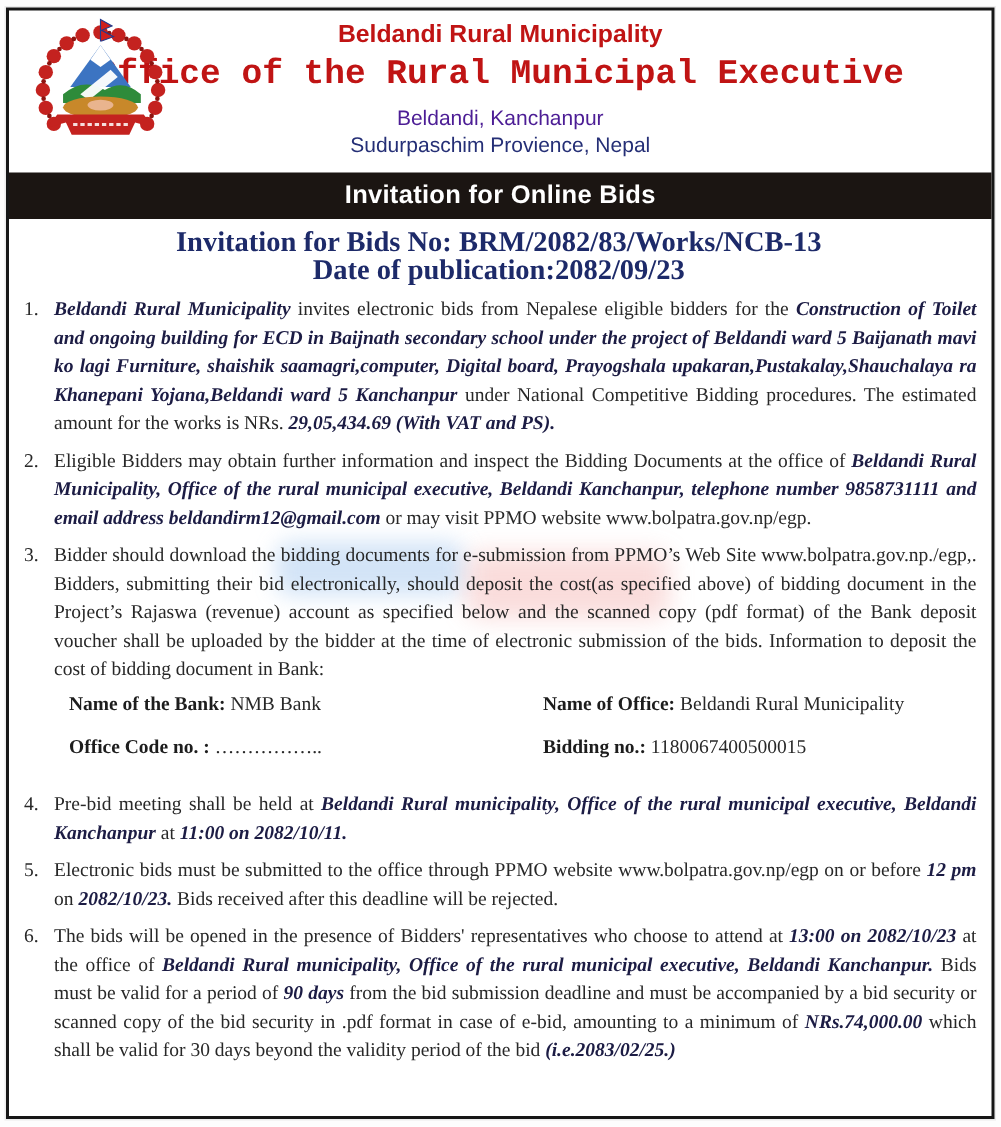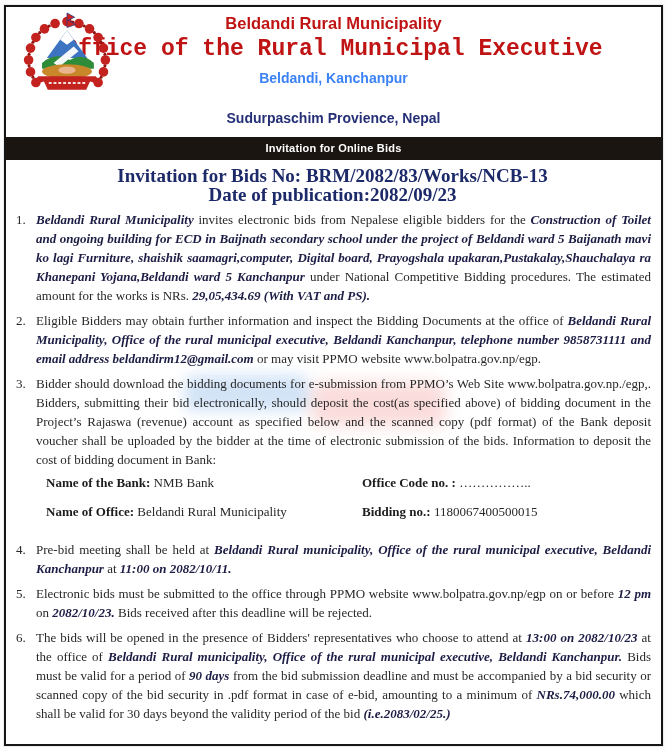--- a/index.html
+++ b/index.html
@@ -9,26 +9,26 @@
   }
   .page{
     position:absolute;left:4px;top:5px;right:4px;bottom:5px;
     border:2px solid #161616;background:#ffffff;box-shadow:0 0 0 1px #ececec;
   }
   
   .header{position:relative;text-align:center;padding:7px 10px 8px;}
   .emblem{position:absolute;left:13px;top:4px;width:96px;height:98px;}
   .org{font-family:"Liberation Sans","DejaVu Sans",sans-serif;font-weight:bold;font-size:16.5px;color:#c01414;}
   .office{font-family:Liberation Mono, monospace;font-weight:bold;font-size:23px;color:#c01414;margin-top:3px;}
-  .addr{font-family:"Liberation Sans","DejaVu Sans",sans-serif;font-weight:bold;font-size:14px;color:#3b82f6;margin-top:8px;}
-  .prov{font-family:"Liberation Sans","DejaVu Sans",sans-serif;font-weight:bold;font-size:14px;color:#252f76;margin-top:24px;padding-bottom:3px;}
+  .addr{font-family:"Liberation Sans","DejaVu Sans",sans-serif;font-weight:normal;font-size:14px;color:#4c1d95;margin-top:8px;}
+  .prov{font-family:"Liberation Sans","DejaVu Sans",sans-serif;font-weight:normal;font-size:14px;color:#252f76;margin-top:2px;padding-bottom:3px;}
   
   .banner{
     background:#1b1512;color:#ffffff;text-align:center;
-    font-family:"Liberation Sans","DejaVu Sans",sans-serif;font-weight:bold;font-size:11px;
+    font-family:"Liberation Sans","DejaVu Sans",sans-serif;font-weight:bold;font-size:17px;
     padding:5px 0 6px;letter-spacing:.2px;
   }
   
   .docbody{position:relative;padding:6px 10px 0 8px;font-size:13px;color:#282828;}
   .bidno,.pubdate{
     position:relative;z-index:1;text-align:center;font-weight:bold;
     color:#1d2a69;font-size:19px;line-height:19px;
   }
   .items{position:relative;z-index:1;margin-top:6px;}
   .item{display:flex;margin-bottom:6px;}
@@ -130,22 +130,22 @@
           <div class="item-text"><span class="r-bi">Beldandi Rural Municipality</span><span>  invites electronic bids from Nepalese eligible bidders for the  </span><span class="r-bi">Construction of Toilet and ongoing building for ECD in Baijnath secondary school under the project of Beldandi ward 5 Baijanath mavi ko lagi Furniture, shaishik saamagri,computer, Digital board, Prayogshala upakaran,Pustakalay,Shauchalaya ra Khanepani Yojana,Beldandi ward 5 Kanchanpur</span><span> under National Competitive Bidding procedures. The estimated amount for the works is NRs. </span><span class="r-bi">29,05,434.69 (With VAT and PS).</span></div>
         </div>
         <div class="item">
           <span class="item-num">2.</span>
           <div class="item-text"><span>Eligible Bidders may obtain further information and inspect the Bidding Documents at the office of </span><span class="r-bi">Beldandi Rural Municipality, Office of the rural municipal executive, Beldandi Kanchanpur, telephone number 9858731111 and email address beldandirm12@gmail.com</span><span> or may visit PPMO website </span><span class="r-u">www.bolpatra.gov.np</span><span>/egp.</span></div>
         </div>
         <div class="item">
           <span class="item-num">3.</span>
           <div class="item-text"><span> Bidder should download the bidding documents for e-submission from PPMO’s Web Site  </span><span class="r-u">www.bolpatra.gov.np./egp</span><span>,. Bidders, submitting their bid electronically, should deposit the cost(as specified above) of bidding document in the Project’s Rajaswa (revenue) account as specified below and the scanned copy (pdf format) of the Bank deposit voucher shall be uploaded by the bidder at the time of electronic submission of the bids. Information to deposit the cost of bidding document in Bank:</span><div class="bank">
               <div class="cell"><b>Name of the Bank: </b><span>NMB Bank</span></div>
+              <div class="cell"><b>Name of Office: </b><span>Beldandi Rural Municipality</span></div>
               <div class="cell"><b>Office Code no. : </b><span>……………..</span></div>
-              <div class="cell"><b>Name of Office: </b><span>Beldandi Rural Municipality</span></div>
               <div class="cell"><b>Bidding no.: </b><span>1180067400500015</span></div>
               <div class="cell"></div>
             </div></div>
         </div>
         <div class="item">
           <span class="item-num">4.</span>
           <div class="item-text"><span>Pre-bid meeting shall be held at </span><span class="r-bi">Beldandi Rural municipality, Office of the rural municipal executive, Beldandi Kanchanpur</span><span> at </span><span class="r-bi">11:00 on 2082/10/11.</span></div>
         </div>
         <div class="item">
           <span class="item-num">5.</span>

